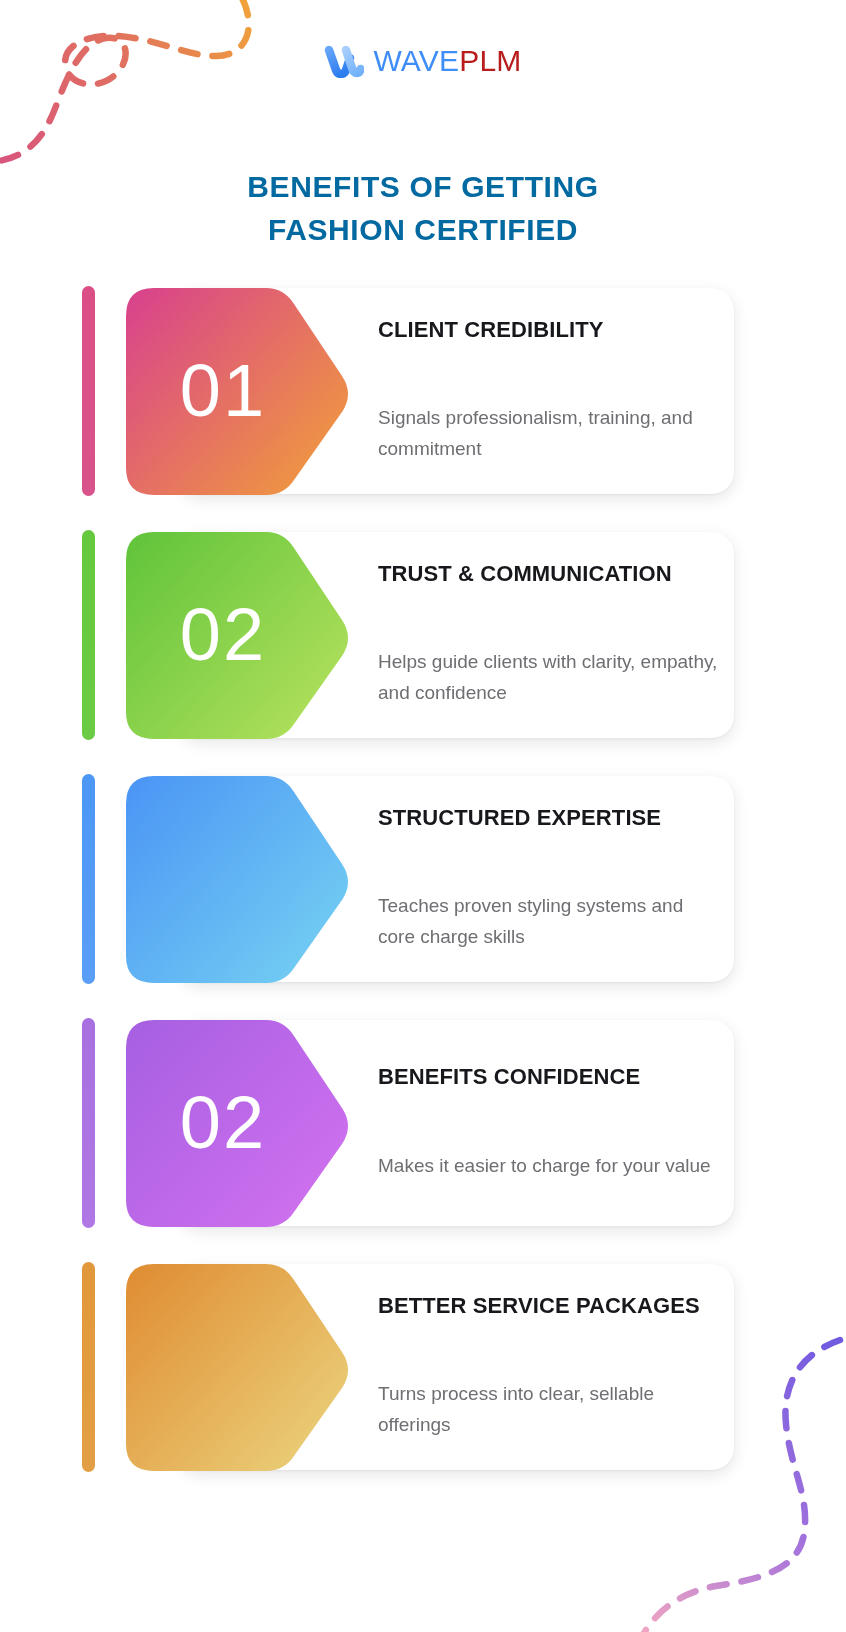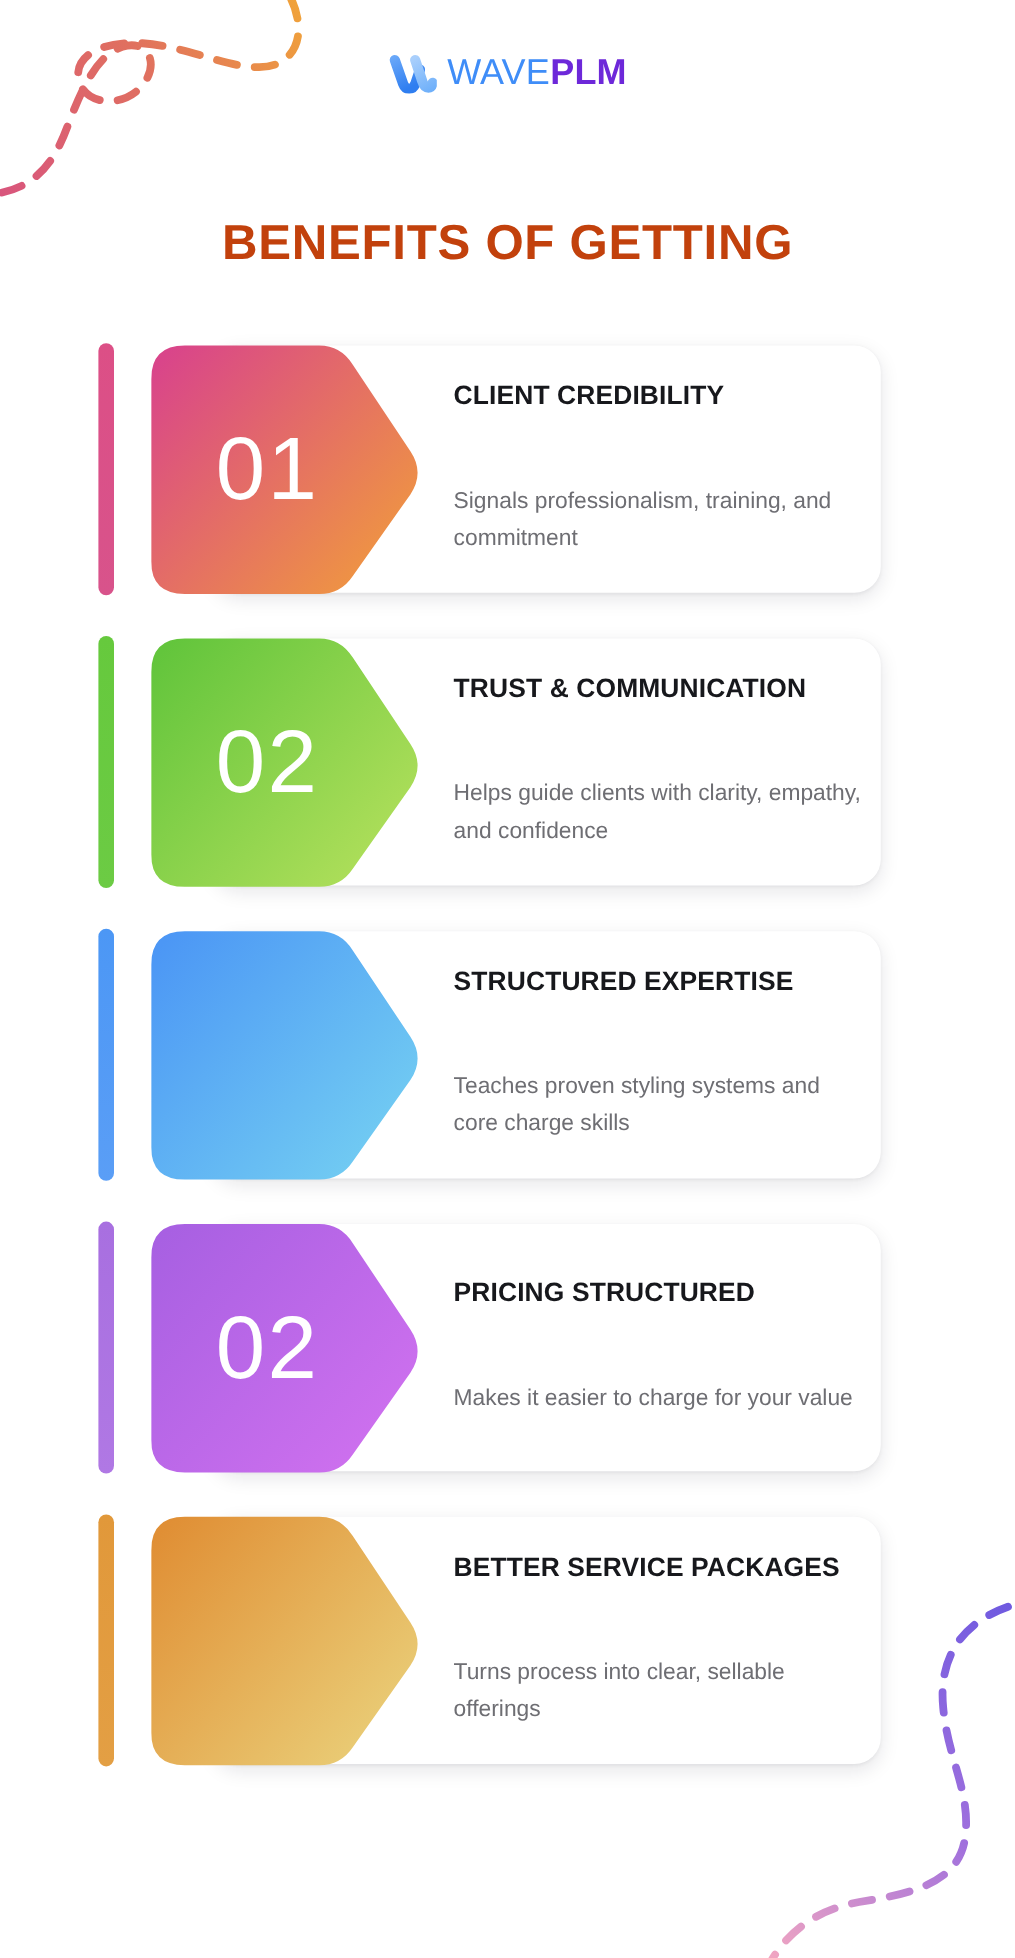--- a/index.html
+++ b/index.html
@@ -40,31 +40,31 @@
     display: block;
   }
   .logo-text {
     font-size: 30px;
     letter-spacing: 0.2px;
     font-weight: 400;
     line-height: 1;
     white-space: nowrap;
   }
   .logo-wave { color: #3f8df8; font-weight: 400; }
-  .logo-plm  { color: #6d28d9; font-weight: 700; }
+  .logo-plm  { color: #b91c1c; font-weight: 400; }
 
   
   .heading {
     position: absolute;
     top: 146px;
     left: 0;
     width: 846px;
     text-align: center;
-    color: #c2410c;
-    font-size: 41px;
+    color: #0369a1;
+    font-size: 30px;
     font-weight: 700;
     line-height: 1.42;
     letter-spacing: 0.6px;
   }
   .heading .hl { display: block; }
 
   
   .list {
     position: absolute;
     top: 280px;
@@ -200,20 +200,21 @@
       </linearGradient>
     </defs>
     <path d="M5 6 L12 26 Q13.5 30 17 30 Q20.5 30 22 26 L26 14" stroke="url(#wA)" stroke-width="8.5" stroke-linecap="round" stroke-linejoin="round" fill="none"></path>
     <path d="M22 6 L28 24 Q29.5 29 33 29 Q35.8 29 36.5 25" stroke="url(#wB)" stroke-width="8.5" stroke-linecap="round" stroke-linejoin="round" fill="none"></path>
   </svg>
   <div class="logo-text"><span class="logo-wave">WAVE</span><span class="logo-plm">PLM</span></div>
 </div>
 
 <h1 class="heading">
   <span class="hl">BENEFITS OF GETTING</span>
+  <span class="hl">FASHION CERTIFIED</span>
 </h1>
 
 <div class="list">
 
   <div class="row">
     <div class="accent" style="background:linear-gradient(180deg,#dc4f86,#d8538b)"></div>
     <div class="card"></div>
     <div class="badge">
       <svg viewBox="0 0 240 222">
         <defs>
@@ -286,21 +287,21 @@
             <stop offset="0" stop-color="#a860e2"></stop>
               <stop offset="1" stop-color="#d071ef"></stop>
           </linearGradient>
         </defs>
         <path d="M0 36 Q0 8 28 8 L140 8 Q158 8 168 24 L216 96 Q228 114 216 132 L168 200
                  Q158 215 140 215 L28 215 Q0 215 0 188 Z" fill="url(#bg4)"></path>
       </svg>
       <div class="badge-num">02</div>
     </div>
     <div class="copy">
-      <div class="copy-title">PRICING STRUCTURED</div>
+      <div class="copy-title">BENEFITS CONFIDENCE</div>
       <div class="copy-desc">Makes it easier to charge for your value</div>
     </div>
   </div>
 
   <div class="row">
     <div class="accent" style="background:linear-gradient(180deg,#e1983a,#e39f44)"></div>
     <div class="card"></div>
     <div class="badge">
       <svg viewBox="0 0 240 222">
         <defs>

